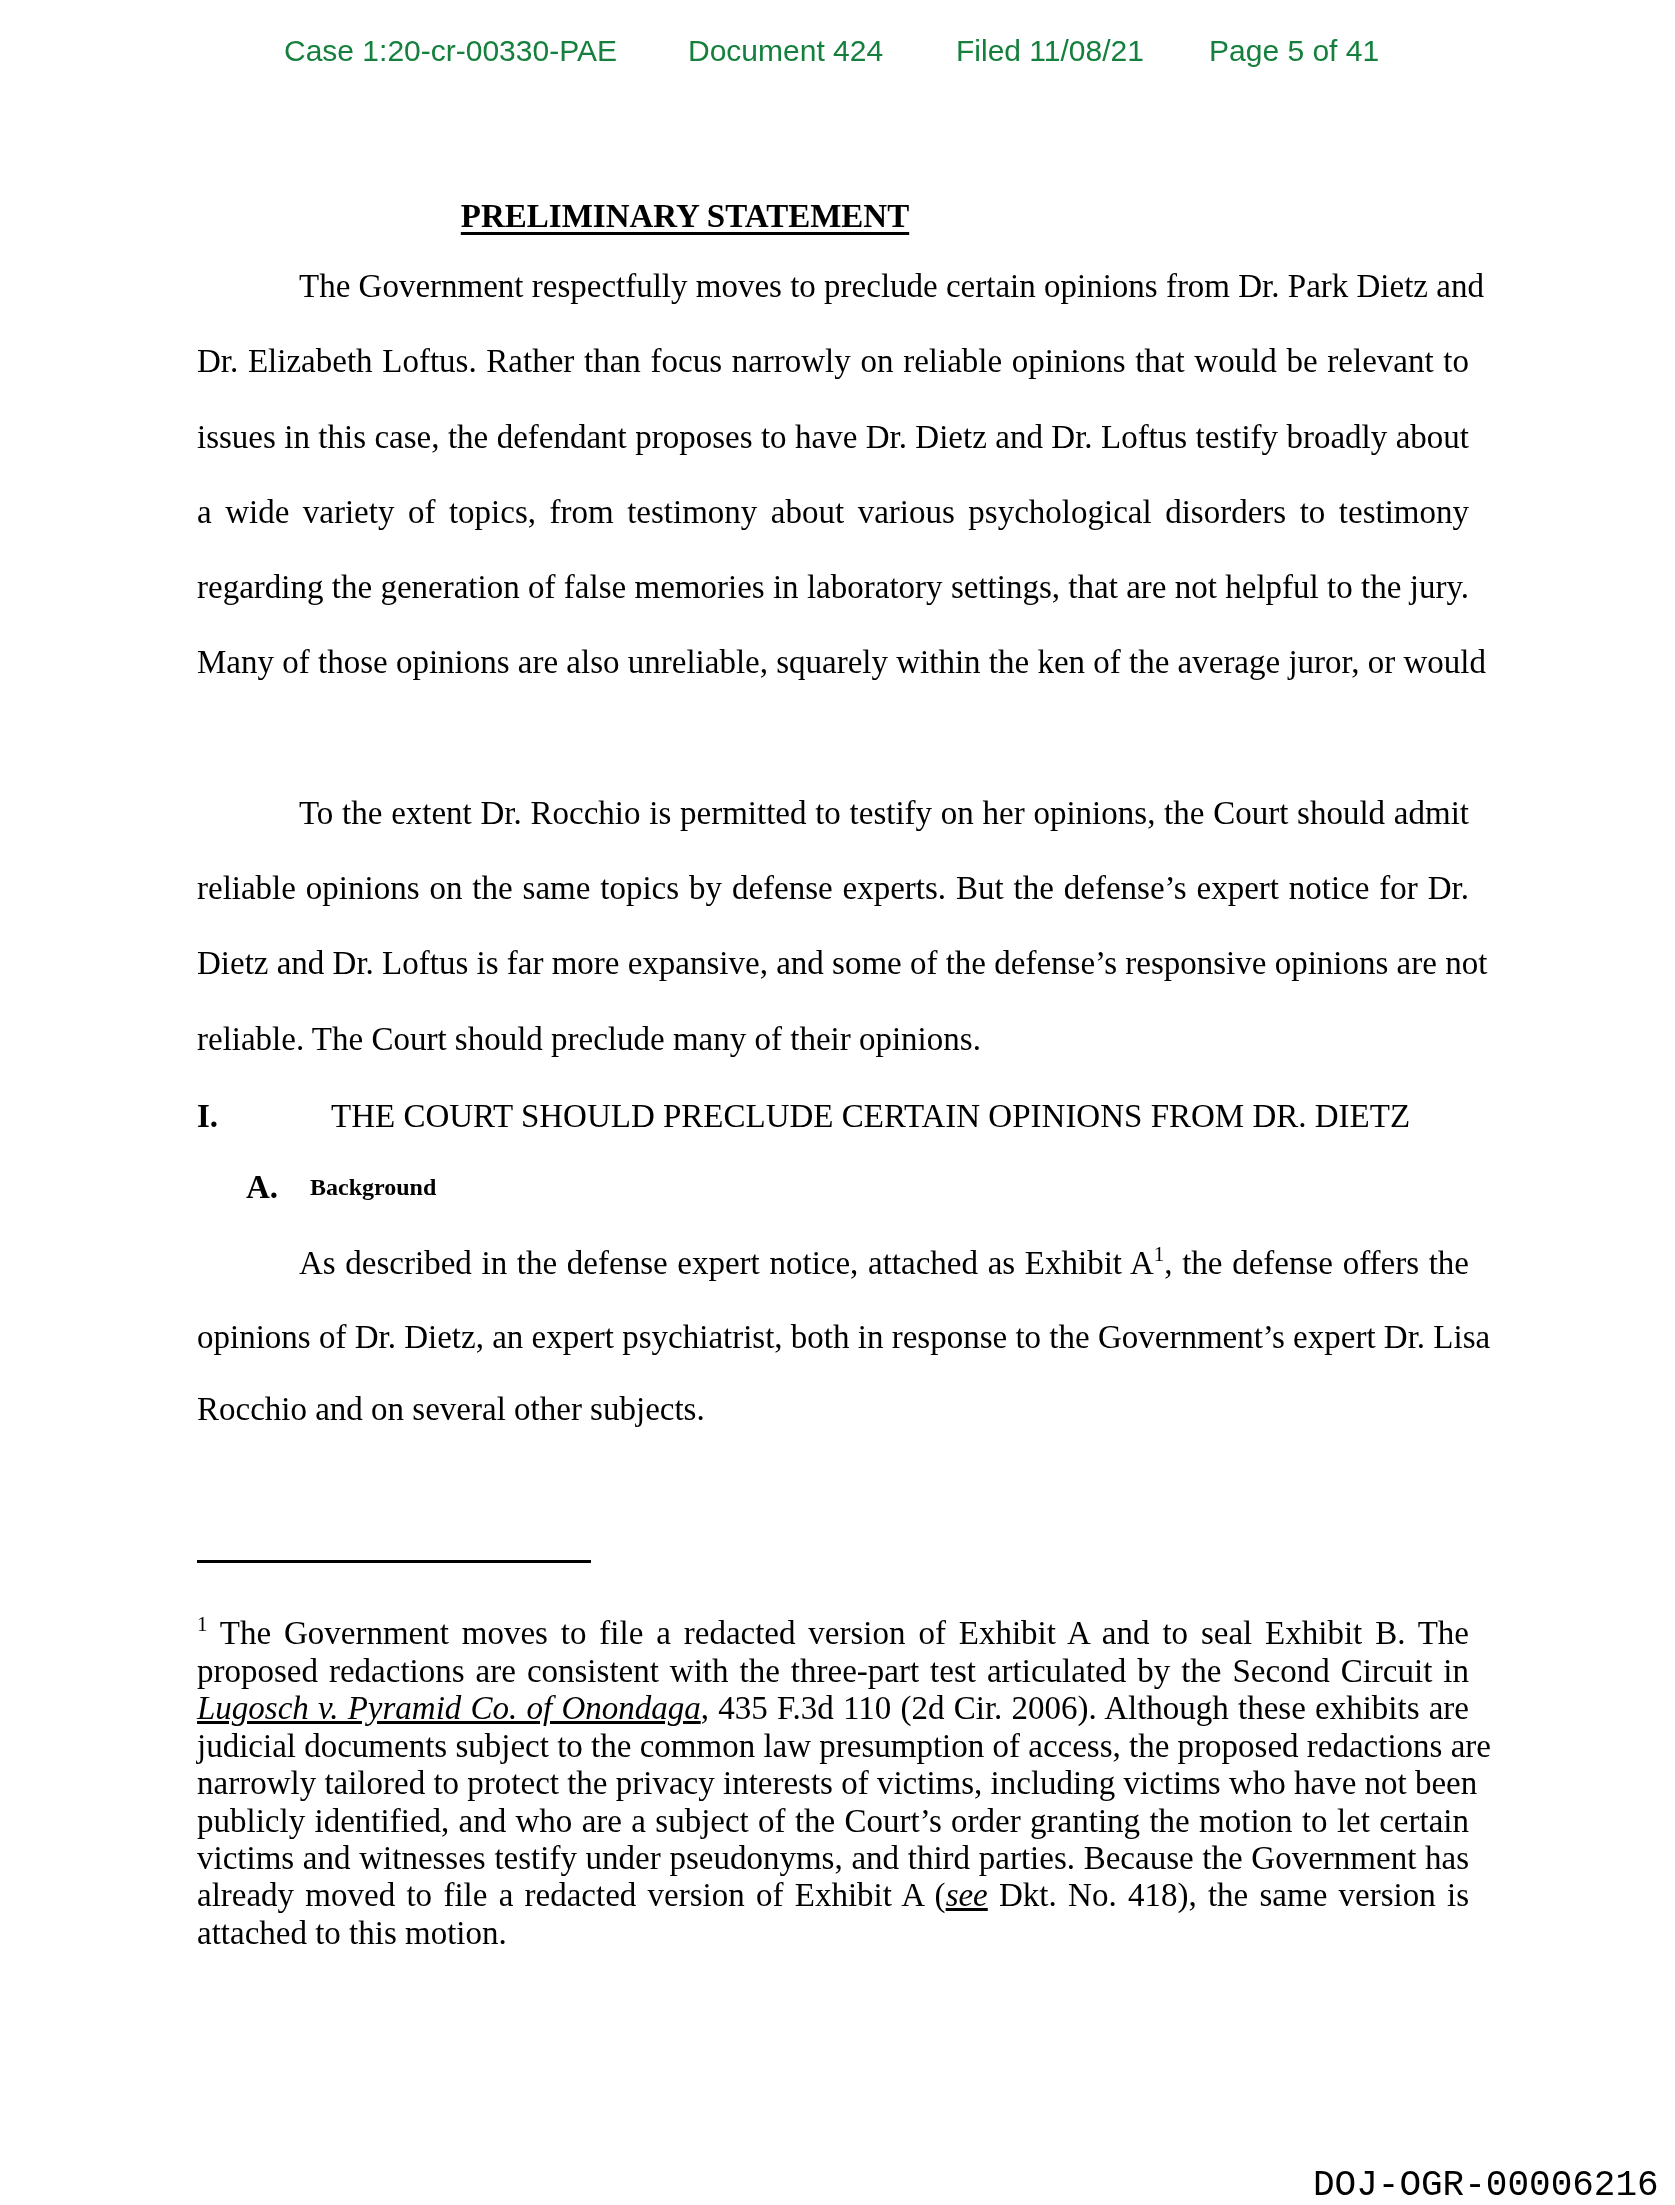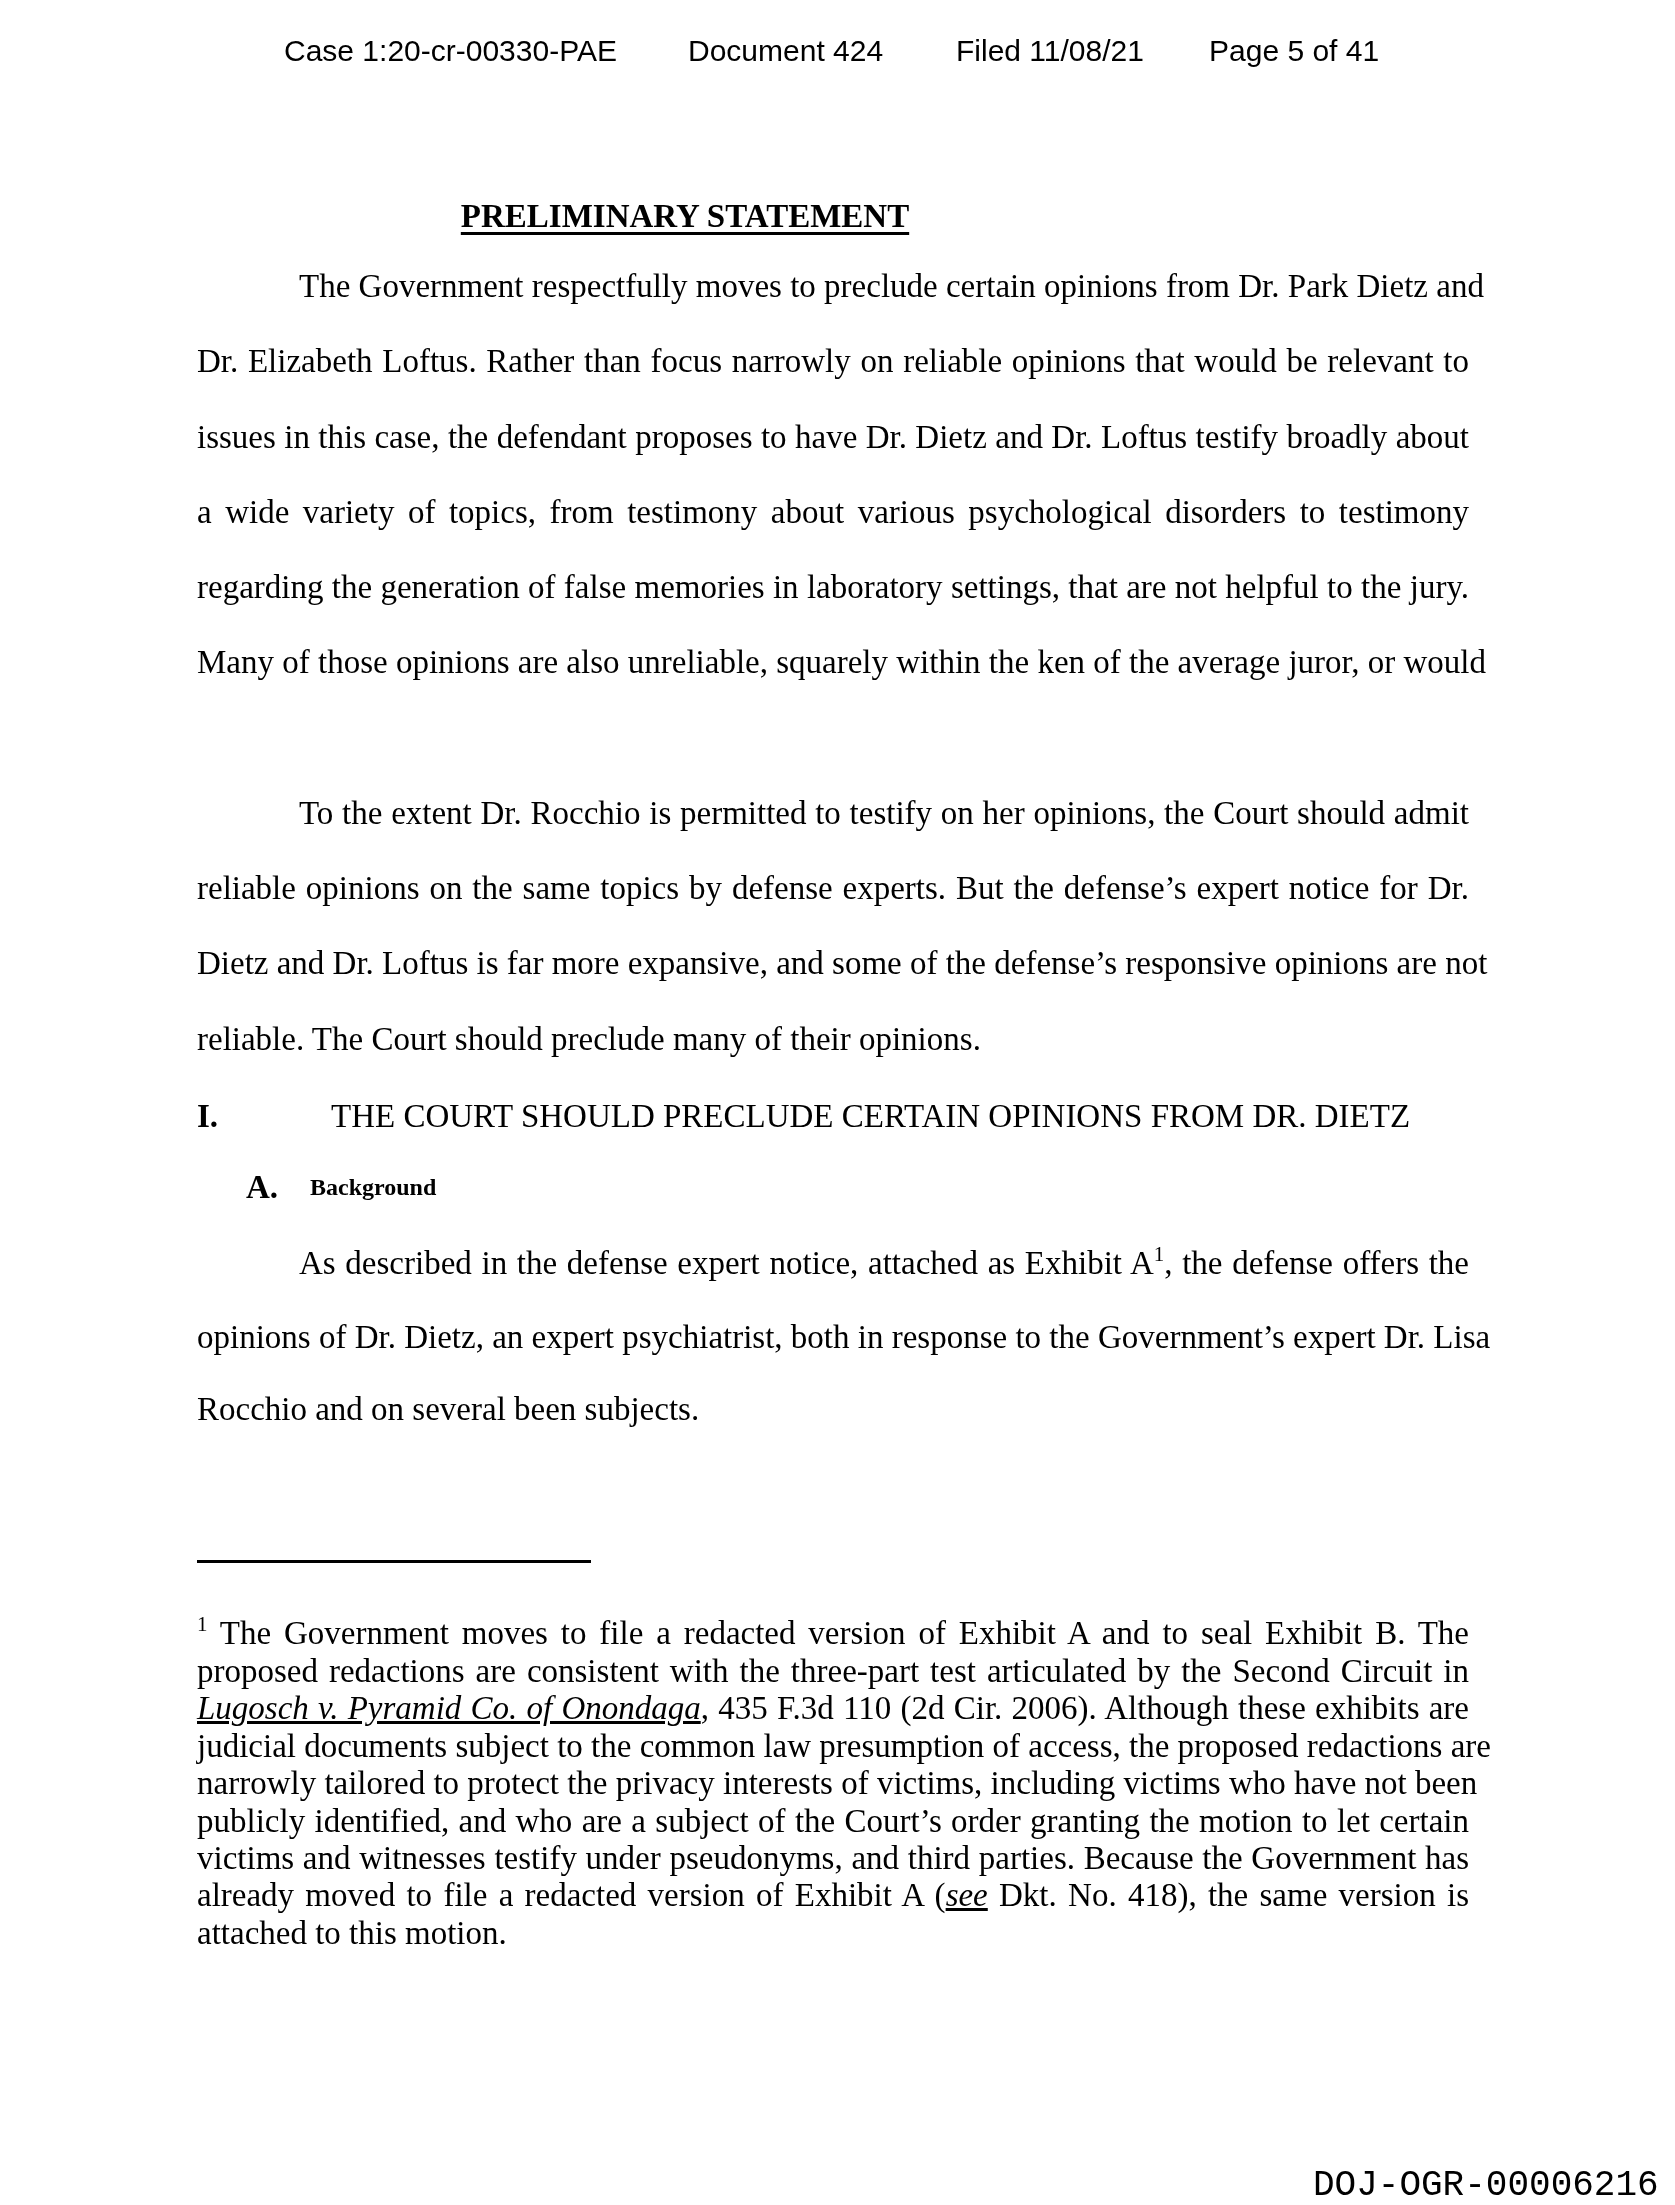--- a/index.html
+++ b/index.html
@@ -1,21 +1,21 @@
 <!DOCTYPE html>
 <html style="font-size:10.5px"><head>
 <meta charset="utf-8">
 <style>
   html, body { margin: 0; padding: 0; background: #ffffff; }
   body { width: 1675px; height: 2205px; position: relative; overflow: hidden; }
   .page { position: absolute; left: 0; top: 0; width: 1675px; height: 2205px; background: #fff; }
 
   
   .ecf { position: absolute; top: 34px; left: 0; width: 1675px; height: 37px;
-         font-family: "Liberation Sans", sans-serif; font-size: 30px; color: #000000; }
+         font-family: "Liberation Sans", sans-serif; font-size: 30px; color: #15803d; }
   .ecf span { position: absolute; top: 0; white-space: nowrap; line-height: 33px; }
 
   
   .serif { font-family: "Liberation Serif", serif; color: #000; }
   .line { position: absolute; left: 197px; width: 1272px; font-size: 33px; line-height: 39px;
           white-space: nowrap; text-align: justify; text-align-last: justify; }
   .line.last { text-align-last: left; }
   .line.indent { left: 299px; width: 1170px; }
   .title { position: absolute; top: 197px; left: 0; width: 1370px; text-align: center;
            font-size: 33px; font-weight: bold; line-height: 39px; }
@@ -67,21 +67,21 @@
   <div class="line serif last" style="top:1020px">reliable.  The Court should preclude many of their opinions.</div>
 
   <div class="h1num serif" style="top:1097px">I.</div>
   <div class="h1text serif" style="top:1097px">THE COURT SHOULD PRECLUDE CERTAIN OPINIONS FROM DR. DIETZ</div>
 
   <div class="h2num serif" style="top:1168px">A.</div>
   <div class="h2text serif" style="top:1168px">Background</div>
 
   <div class="line indent serif" style="top:1244px"><span>As described in the defense expert notice, attached as Exhibit A</span><sup class="fnref">1</sup><span>, the defense offers the</span></div>
   <div class="line serif" style="top:1318px">opinions of Dr. Dietz, an expert psychiatrist, both in response to the Government’s expert Dr. Lisa</div>
-  <div class="line serif last" style="top:1390px">Rocchio and on several been subjects.</div>
+  <div class="line serif last" style="top:1390px">Rocchio and on several other subjects.</div>
 
   <div class="fn-rule"></div>
 
   <div class="fnline serif" style="top:1615px"><span class="fnmark">1</span> <span>The Government moves to file a redacted version of Exhibit A and to seal Exhibit B.  The</span></div>
   <div class="fnline serif" style="top:1653px">proposed redactions are consistent with the three-part test articulated by the Second Circuit in</div>
   <div class="fnline serif" style="top:1690px"><em>Lugosch v. Pyramid Co. of Onondaga</em><span>, 435 F.3d 110 (2d Cir. 2006).  Although these exhibits are</span></div>
   <div class="fnline serif" style="top:1728px">judicial documents subject to the common law presumption of access, the proposed redactions are</div>
   <div class="fnline serif" style="top:1765px">narrowly tailored to protect the privacy interests of victims, including victims who have not been</div>
   <div class="fnline serif" style="top:1803px">publicly identified, and who are a subject of the Court’s order granting the motion to let certain</div>
   <div class="fnline serif" style="top:1840px">victims and witnesses testify under pseudonyms, and third parties.  Because the Government has</div>

